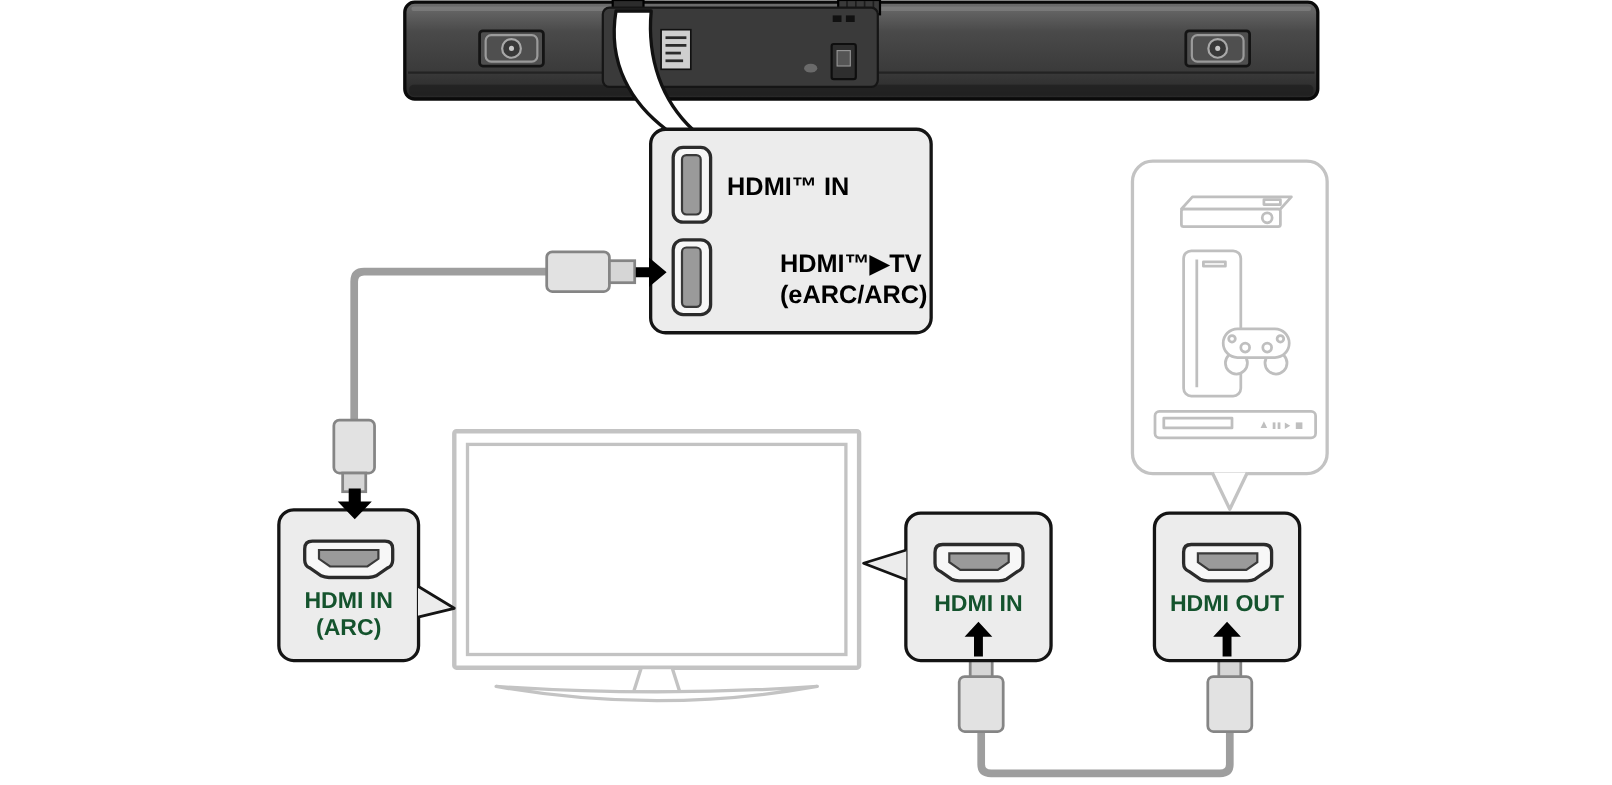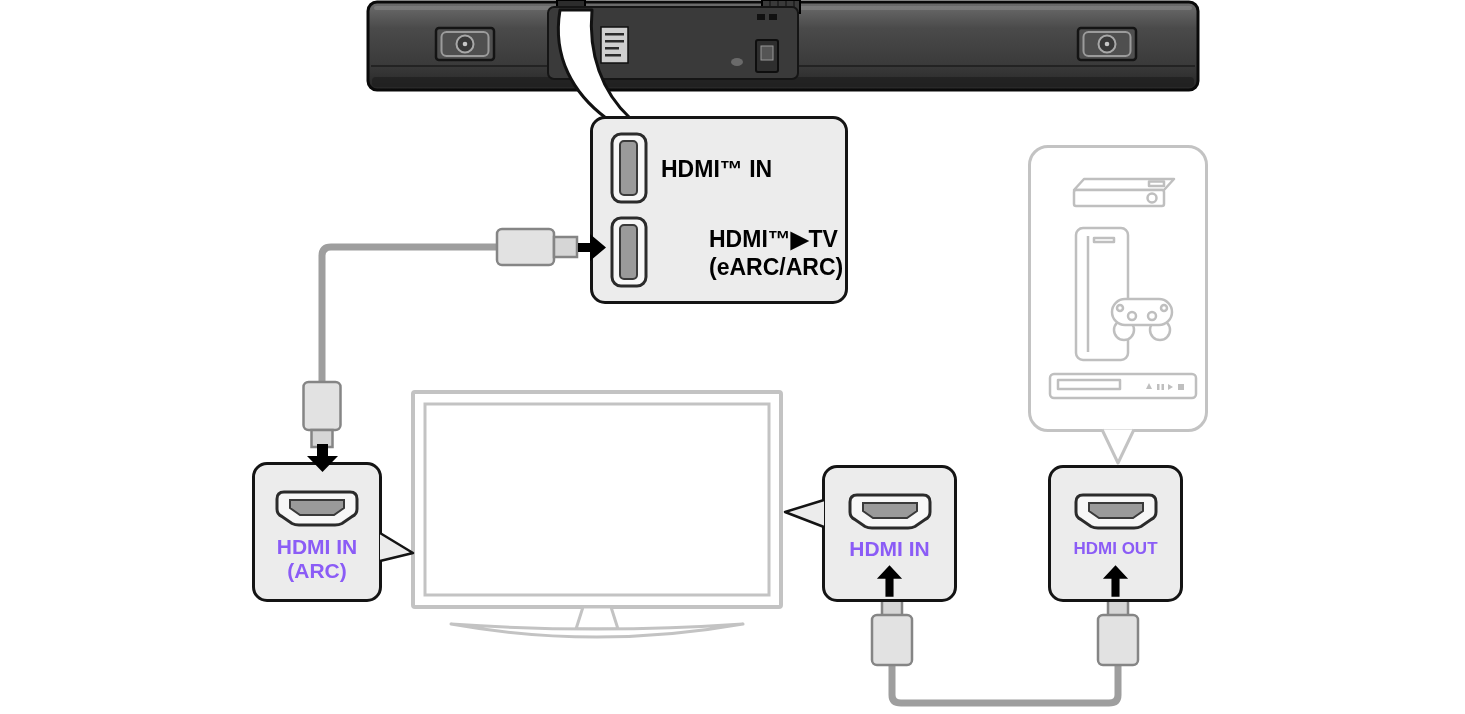--- a/index.html
+++ b/index.html
@@ -9,21 +9,21 @@
   }
   .layer{position:absolute;left:0;top:0;}
   .callout{
     position:absolute;background:#ececec;border:3px solid #141414;
     border-radius:15px;box-sizing:border-box;
   }
   .refbox{
     position:absolute;background:#fff;border:3px solid #c3c3c3;
     border-radius:20px;box-sizing:border-box;
   }
-  .lbl{font-weight:bold;color:#8b5cf6;text-align:center;}
+  .lbl{font-weight:bold;color:#14532d;text-align:center;}
   .balloon-lbl{position:absolute;font-weight:bold;font-size:23px;line-height:28px;white-space:nowrap;}
   .colbox{display:flex;flex-direction:column;align-items:center;}
   .port-abs{position:absolute;}
 </style>
 </head>
 <body>
 
 <div class="stage">
 
   <svg class="layer" width="1465" height="714" viewBox="0 0 1465 714">
@@ -150,21 +150,21 @@
     <svg style="margin-top:3px;" width="27" height="34" viewBox="0 0 30 37">
       <polygon points="15,1 29,16 19.5,16 19.5,36 10.5,36 10.5,16 1,16" fill="#000"></polygon>
     </svg>
   </div>
 
   <div class="callout colbox" style="left:1048px;top:465px;width:135px;height:137px;">
     <svg style="margin-top:24px;" width="86" height="38" viewBox="0 0 86 38">
       <path d="M10,3 H76 Q83,3 83,10 V20 Q83,25.5 78,27.5 L68,34.5 Q65,36 61,36 H25 Q21,36 18,34.5 L8,27.5 Q3,25.5 3,20 V10 Q3,3 10,3 Z" fill="#f7f7f7" stroke="#2b2b2b" stroke-width="3"></path>
       <path d="M16,11 H70 V19 L60,26 H26 L16,19 Z" fill="#9a9a9a" stroke="#3a3a3a" stroke-width="2"></path>
     </svg>
-    <div class="lbl" style="font-size:17px;line-height:24px;margin-top:7px;">HDMI OUT</div>
+    <div class="lbl" style="font-size:21px;line-height:24px;margin-top:7px;">HDMI OUT</div>
     <svg style="margin-top:3px;" width="27" height="34" viewBox="0 0 30 37">
       <polygon points="15,1 29,16 19.5,16 19.5,36 10.5,36 10.5,16 1,16" fill="#000"></polygon>
     </svg>
   </div>
 
   <div class="refbox" style="left:1028px;top:145px;width:180px;height:287px;">
     <svg width="174" height="281" viewBox="0 0 174 281">
 
       <g fill="#ffffff" stroke="#bfbfbf" stroke-width="2.5" stroke-linejoin="round">
         <polygon points="43,42 53,31 143,31 133,42"></polygon>

